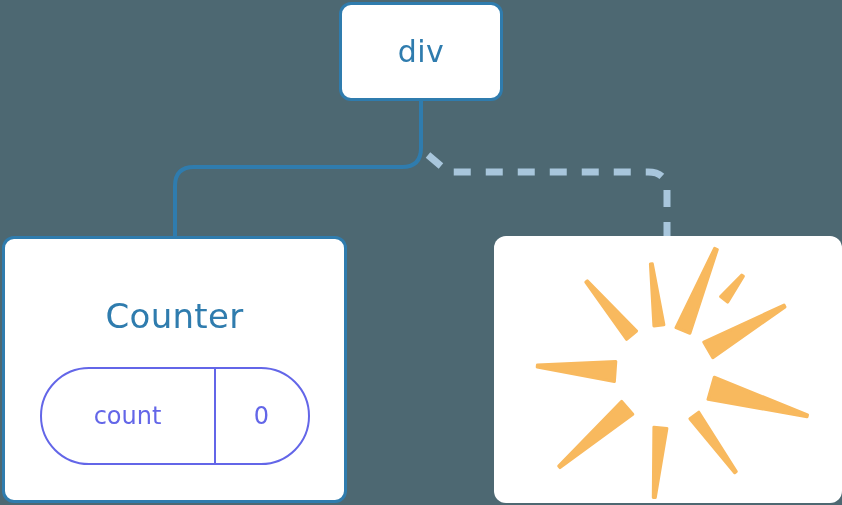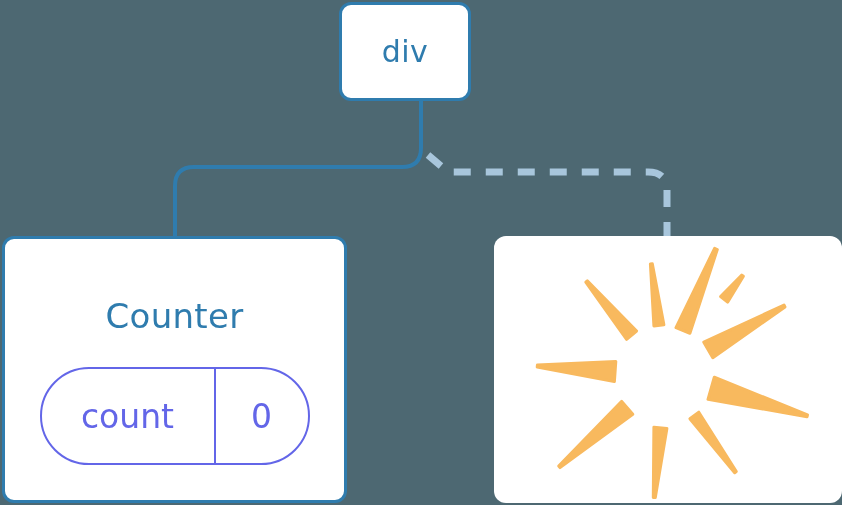--- a/index.html
+++ b/index.html
@@ -42,21 +42,21 @@
   }
   .node.plain {
     border: 0;
     border-radius: 12px;
   }
 
   
   #node-div {
     left: 339px;
     top: 2px;
-    width: 132px;
+    width: 164px;
     height: 99px;
     display: flex;
     align-items: center;
     justify-content: center;
   }
   .node-title {
     color: #2f7cae;
     font-size: 30px;
     letter-spacing: 0.5px;
     line-height: 1;
@@ -92,21 +92,21 @@
     height: 98px;
     box-sizing: border-box;
     overflow: hidden;
   }
   .pill-key,
   .pill-val {
     display: flex;
     align-items: center;
     justify-content: center;
     color: #6366e8;
-    font-size: 33px;
+    font-size: 24px;
     line-height: 1;
   }
   .pill-key {
     width: 172px;
     border-right: 2px solid #6366e8;
   }
   .pill-val {
     width: 92px;
   }
 

